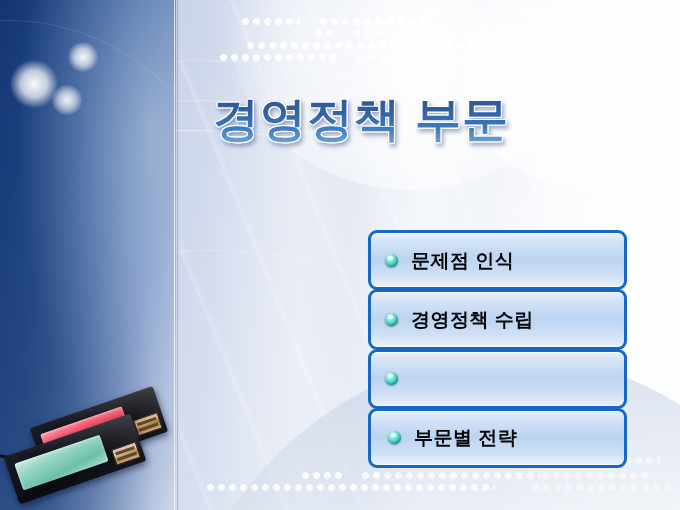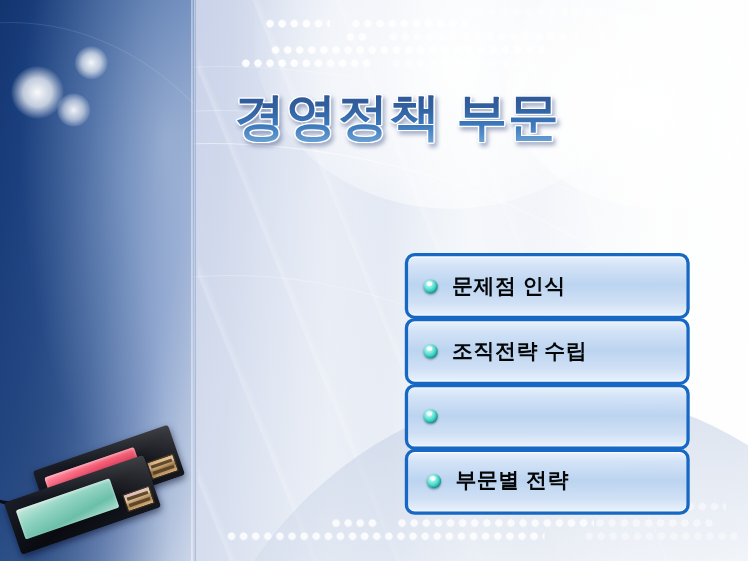--- a/index.html
+++ b/index.html
@@ -237,21 +237,21 @@
 
   .dots-bot-a { left:300px; top:470px; width:45px;  height:12px; opacity:.9;}
   .dots-bot-b { left:360px; top:470px; width:180px; height:12px; opacity:.85;}
   .dots-bot-c { left:205px; top:482px; width:290px; height:12px; opacity:.9;}
   .dots-bot-d { left:540px; top:470px; width:110px; height:12px; opacity:.55;}
   .dots-bot-e { left:600px; top:455px; width:60px;  height:12px; opacity:.5;}
   .dots-bot-f { left:530px; top:482px; width:140px; height:12px; opacity:.45;}
 
   
   #title {
-    position:absolute; left:196px; top:76px;
+    position:absolute; left:196px; top:89px;
     width:330px; height:62px;
     display:flex; align-items:center; justify-content:center;
     font-size:46px;
     font-weight:bold;
     letter-spacing:1px;
     white-space:nowrap;
     color:#2f5fa8;
     background:linear-gradient(180deg,#30528f 0%,#31609f 35%,#3d7abd 62%,#6ea3d4 88%,#9cc2e4 100%);
     -webkit-background-clip:text;
     background-clip:text;
@@ -393,21 +393,21 @@
 
   <div id="menu">
 
     <div class="menu-item">
       <span class="bullet"></span>
       <span class="menu-label">문제점 인식</span>
     </div>
 
     <div class="menu-item">
       <span class="bullet"></span>
-      <span class="menu-label">조직전략 수립</span>
+      <span class="menu-label">경영정책 수립</span>
     </div>
 
     <div class="menu-item">
       <span class="bullet"></span>
     </div>
 
     <div class="menu-item">
       <span class="bullet"></span>
       <span class="menu-label">부문별 전략</span>
     </div>

